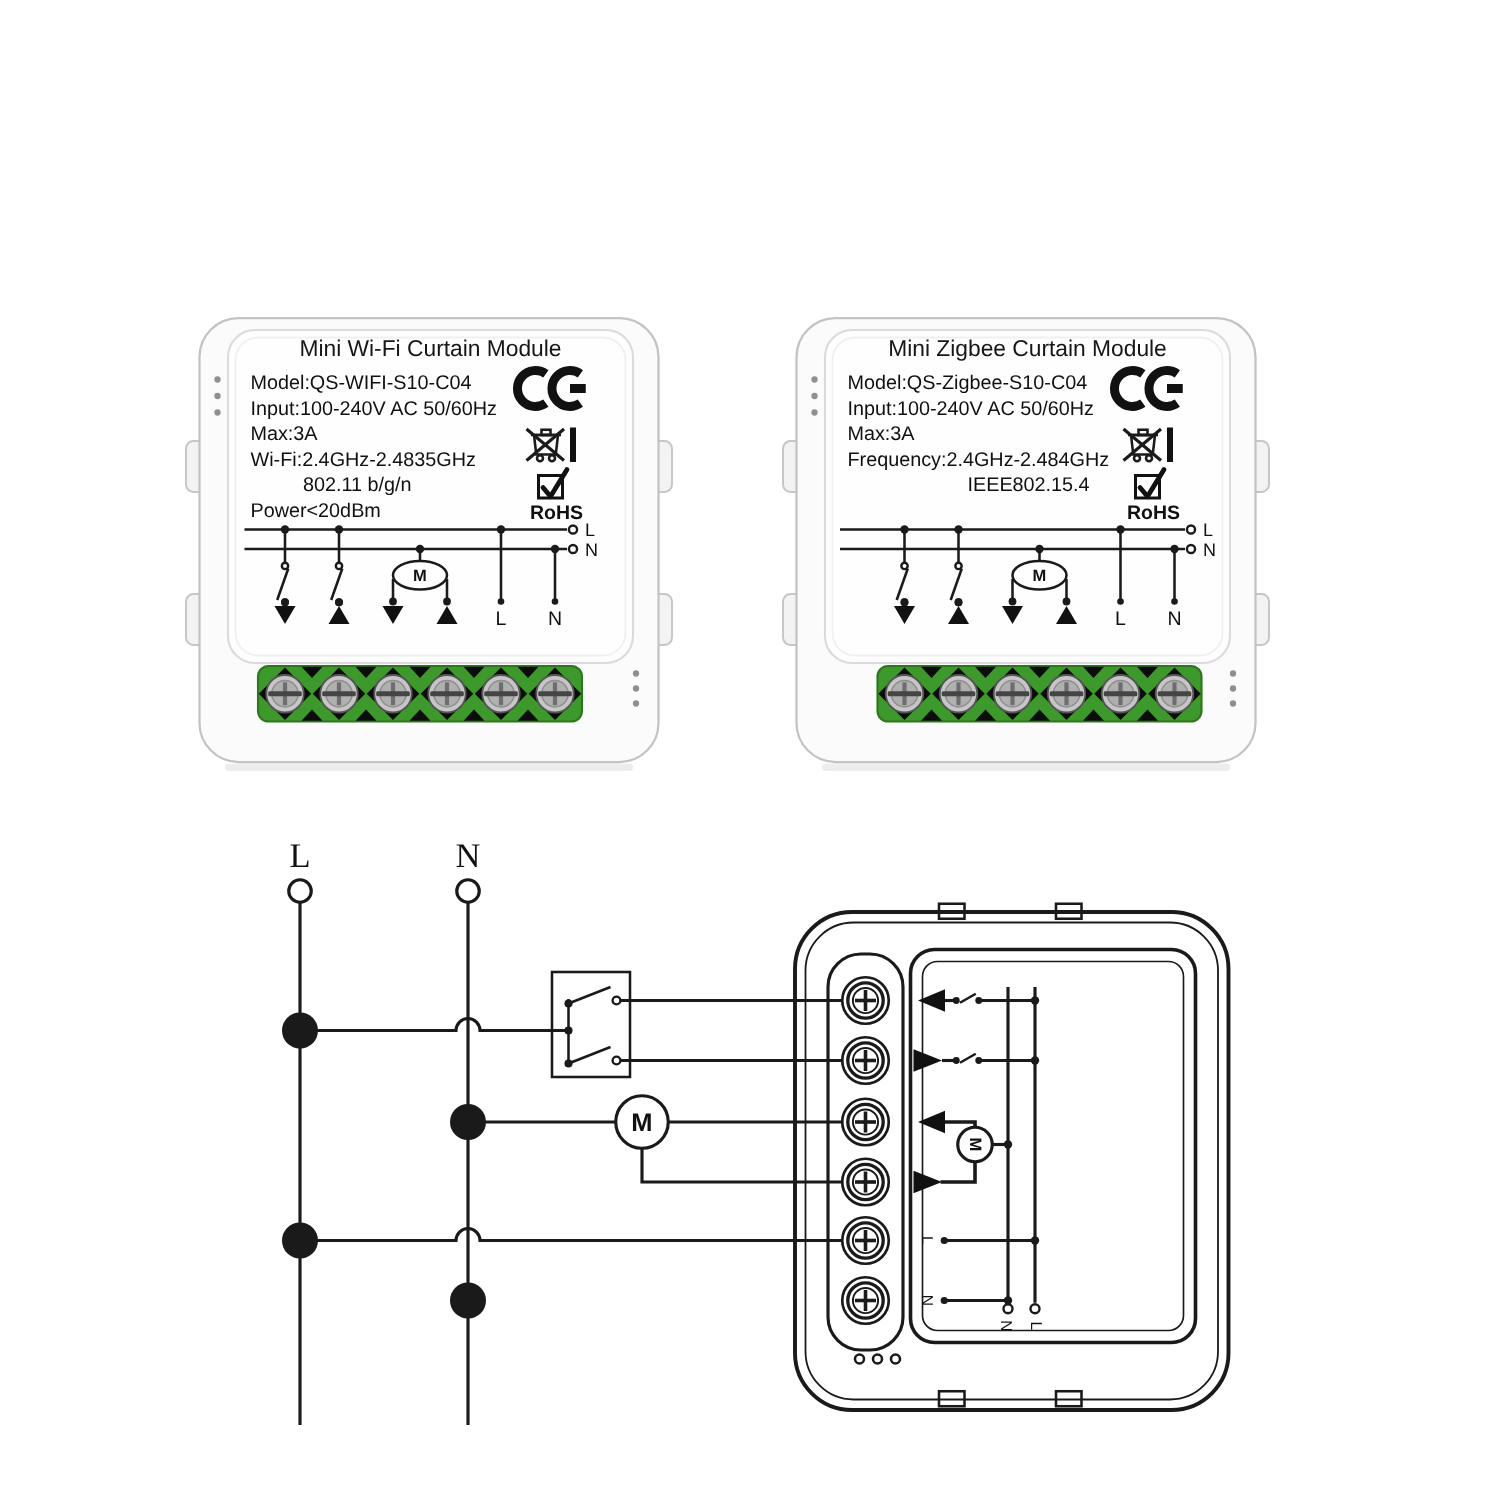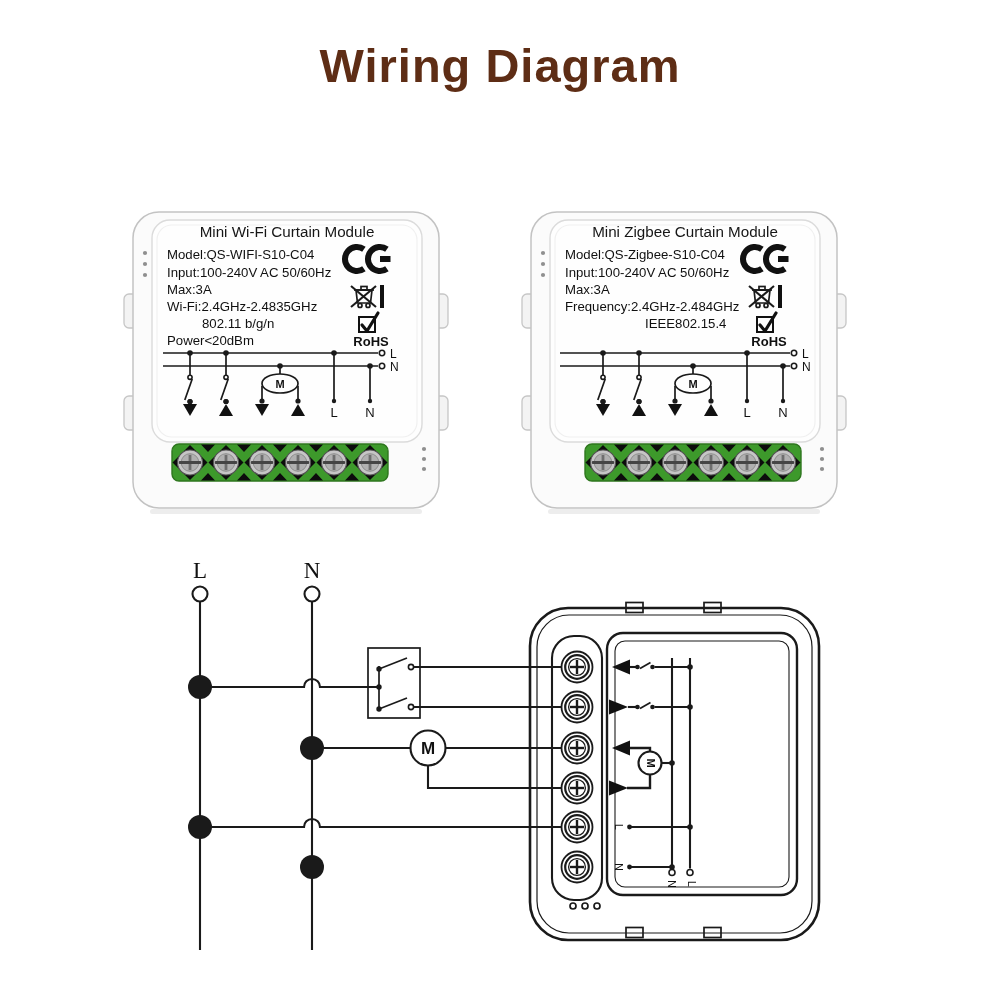--- a/index.html
+++ b/index.html
@@ -33,21 +33,20 @@
   .mtxts{font:bold 11px "Liberation Sans",sans-serif;fill:#111}
   .rot{font:10.5px "Liberation Sans",sans-serif;fill:#111}
   .ink6{stroke:#111;stroke-width:6;fill:none}
   .green{fill:#3d992b;stroke:#2e761e;stroke-width:1.4}
   .blk{fill:#0c0c0c;stroke:none}
 </style>
 </head>
 <body>
 
 <div class="page">
-  <h1 class="title">Wiring Diagram</h1>
 
   <svg width="1000" height="1000" viewBox="0 0 1000 1000">
     <defs>
       <g id="screwhead">
         <circle r="12.5" fill="#c6c6c6" stroke="#555" stroke-width="1.2"></circle>
         <circle r="8.8" fill="#b0b0b0" stroke="#8e8e8e" stroke-width="1"></circle>
         <rect x="-1.4" y="-7.6" width="2.8" height="15.2" fill="#6e6e6e"></rect>
         <rect x="-11.2" y="-1.6" width="22.4" height="3.2" rx="1" fill="#454545"></rect>
       </g>
       <g id="tdia">

